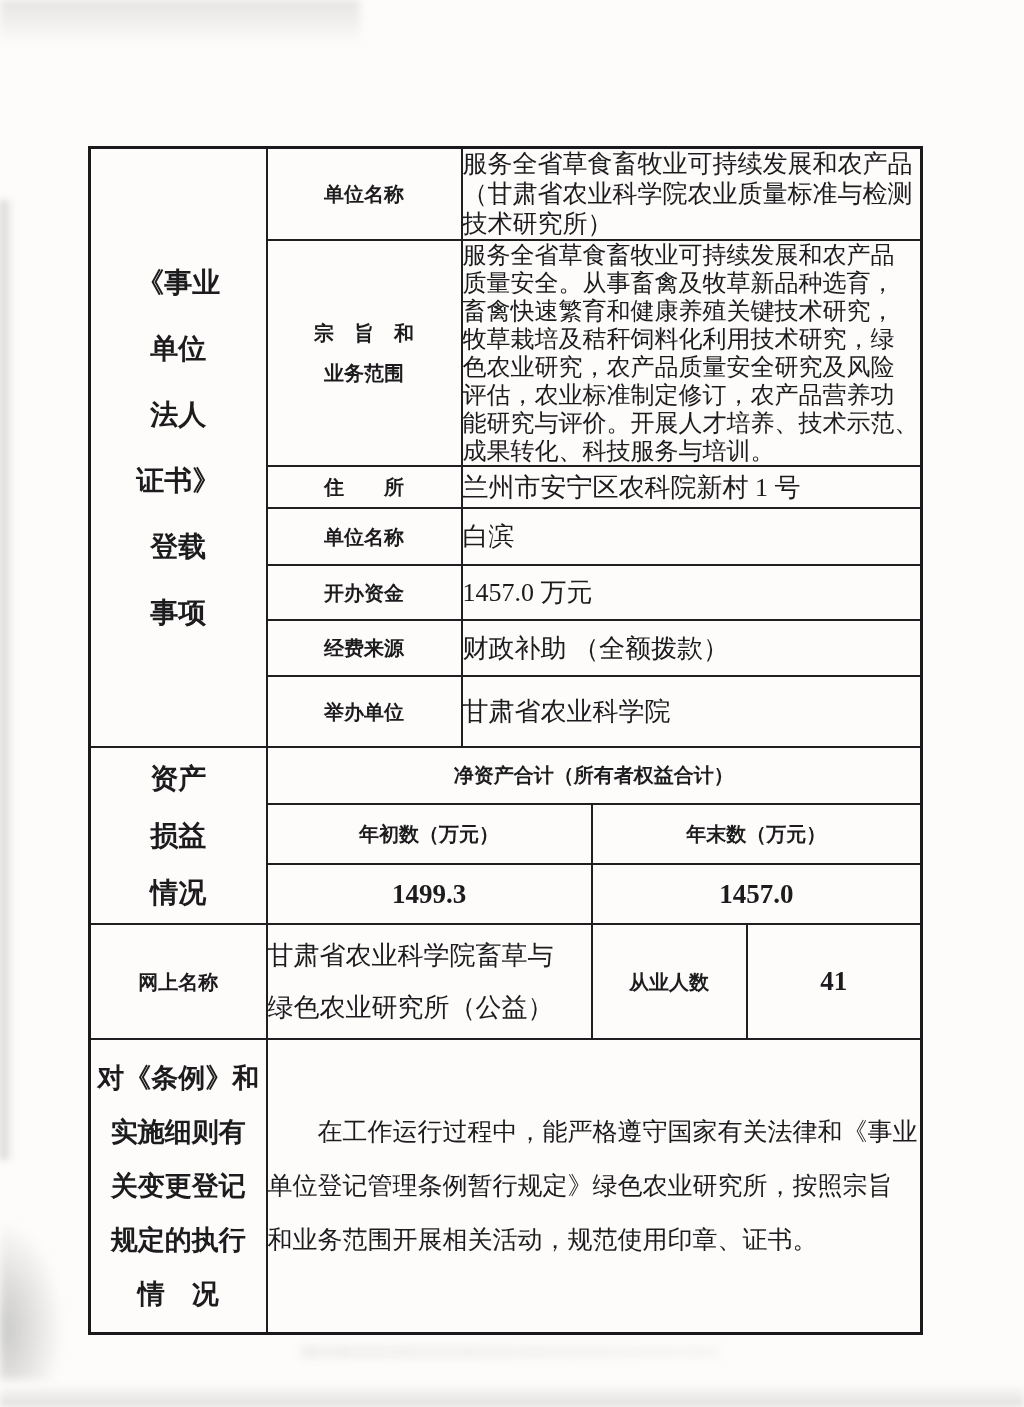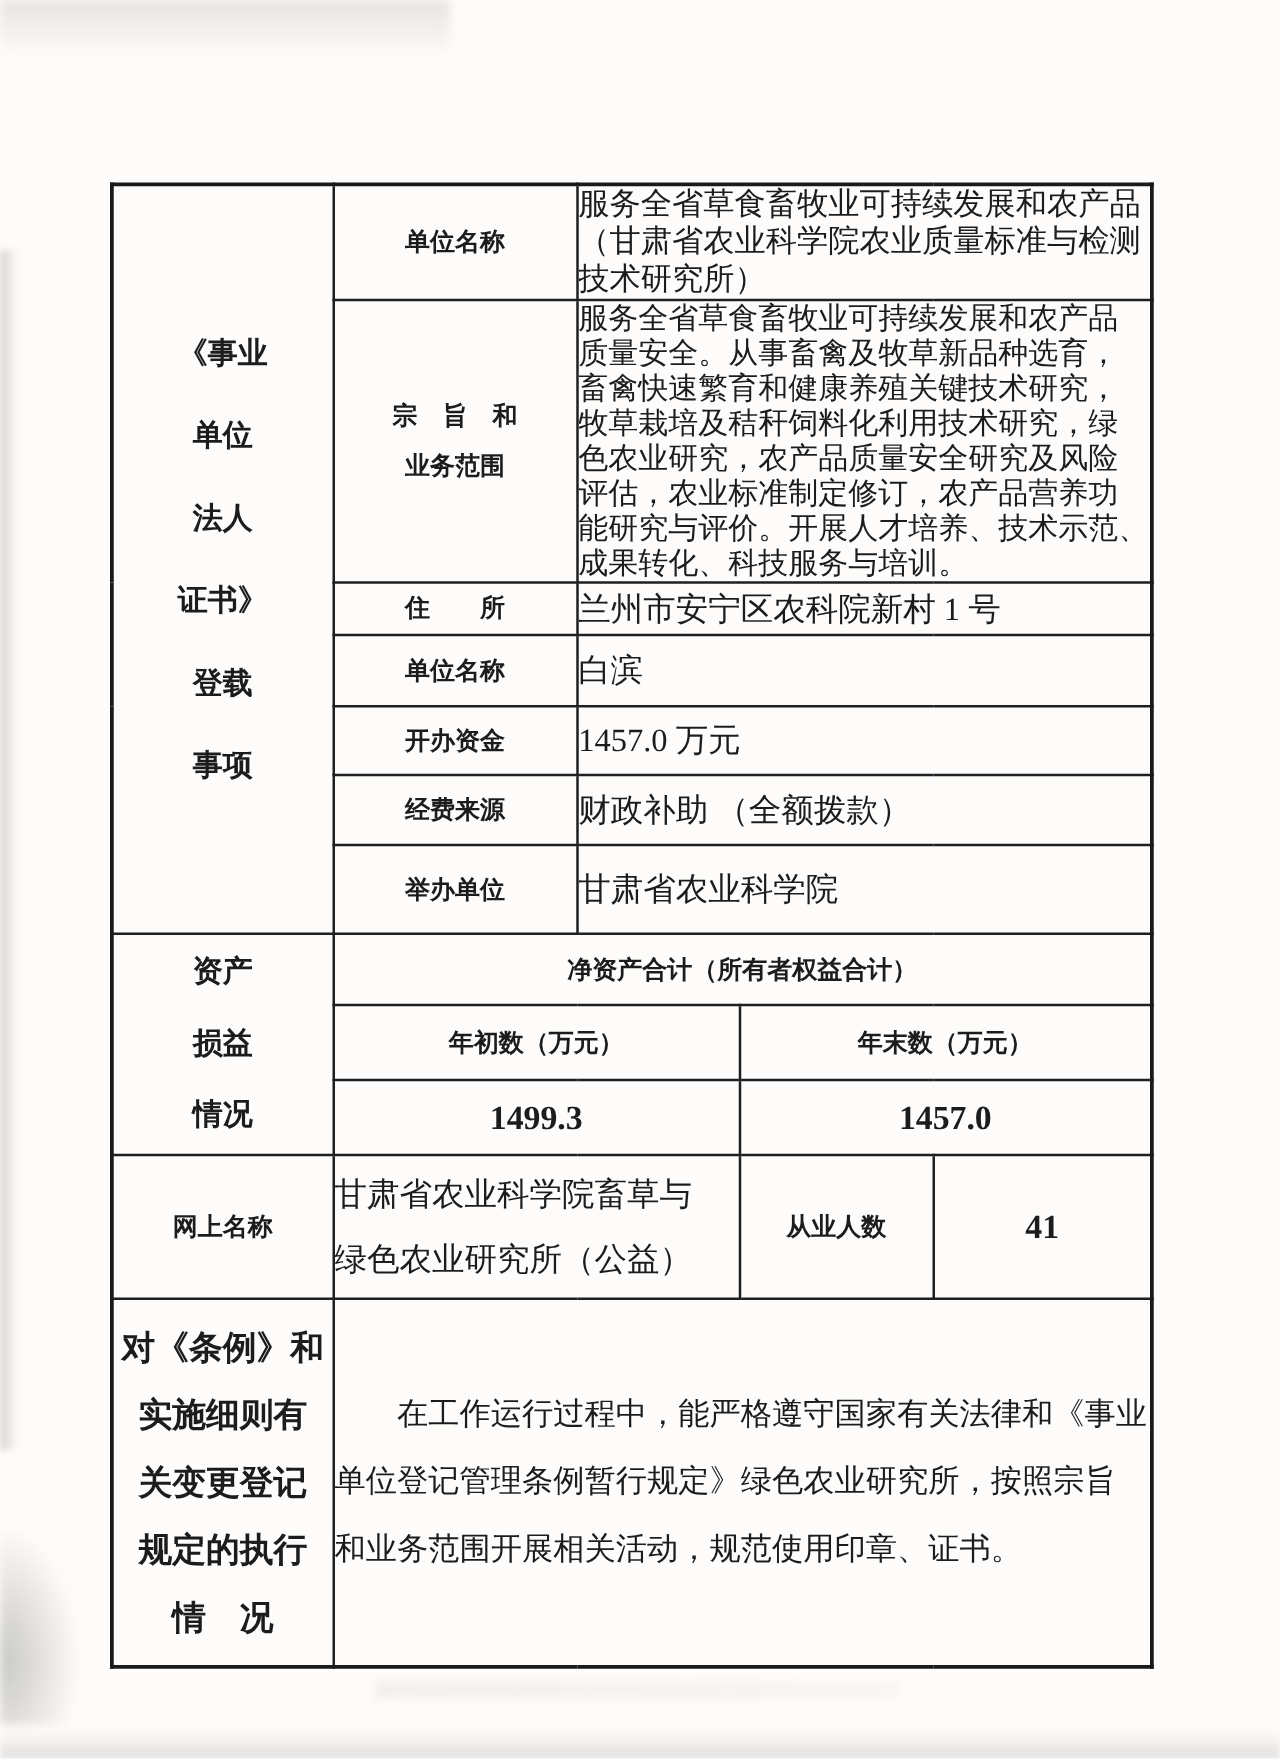--- a/index.html
+++ b/index.html
@@ -39,21 +39,21 @@
     padding: 0;
     vertical-align: middle;
     overflow: hidden;
   }
 
   .pre { white-space: pre-line; }
 
   
   .side {
     text-align: center;
-    font-size: 24px;
+    font-size: 28px;
     font-weight: 600;
     line-height: 66px;
     white-space: pre-line;
   }
   .side-assets { line-height: 57px; margin-top: 44px; }
   .side-compliance { font-size: 27px; line-height: 54px; }
 
   
   .lbl {
     text-align: center;

